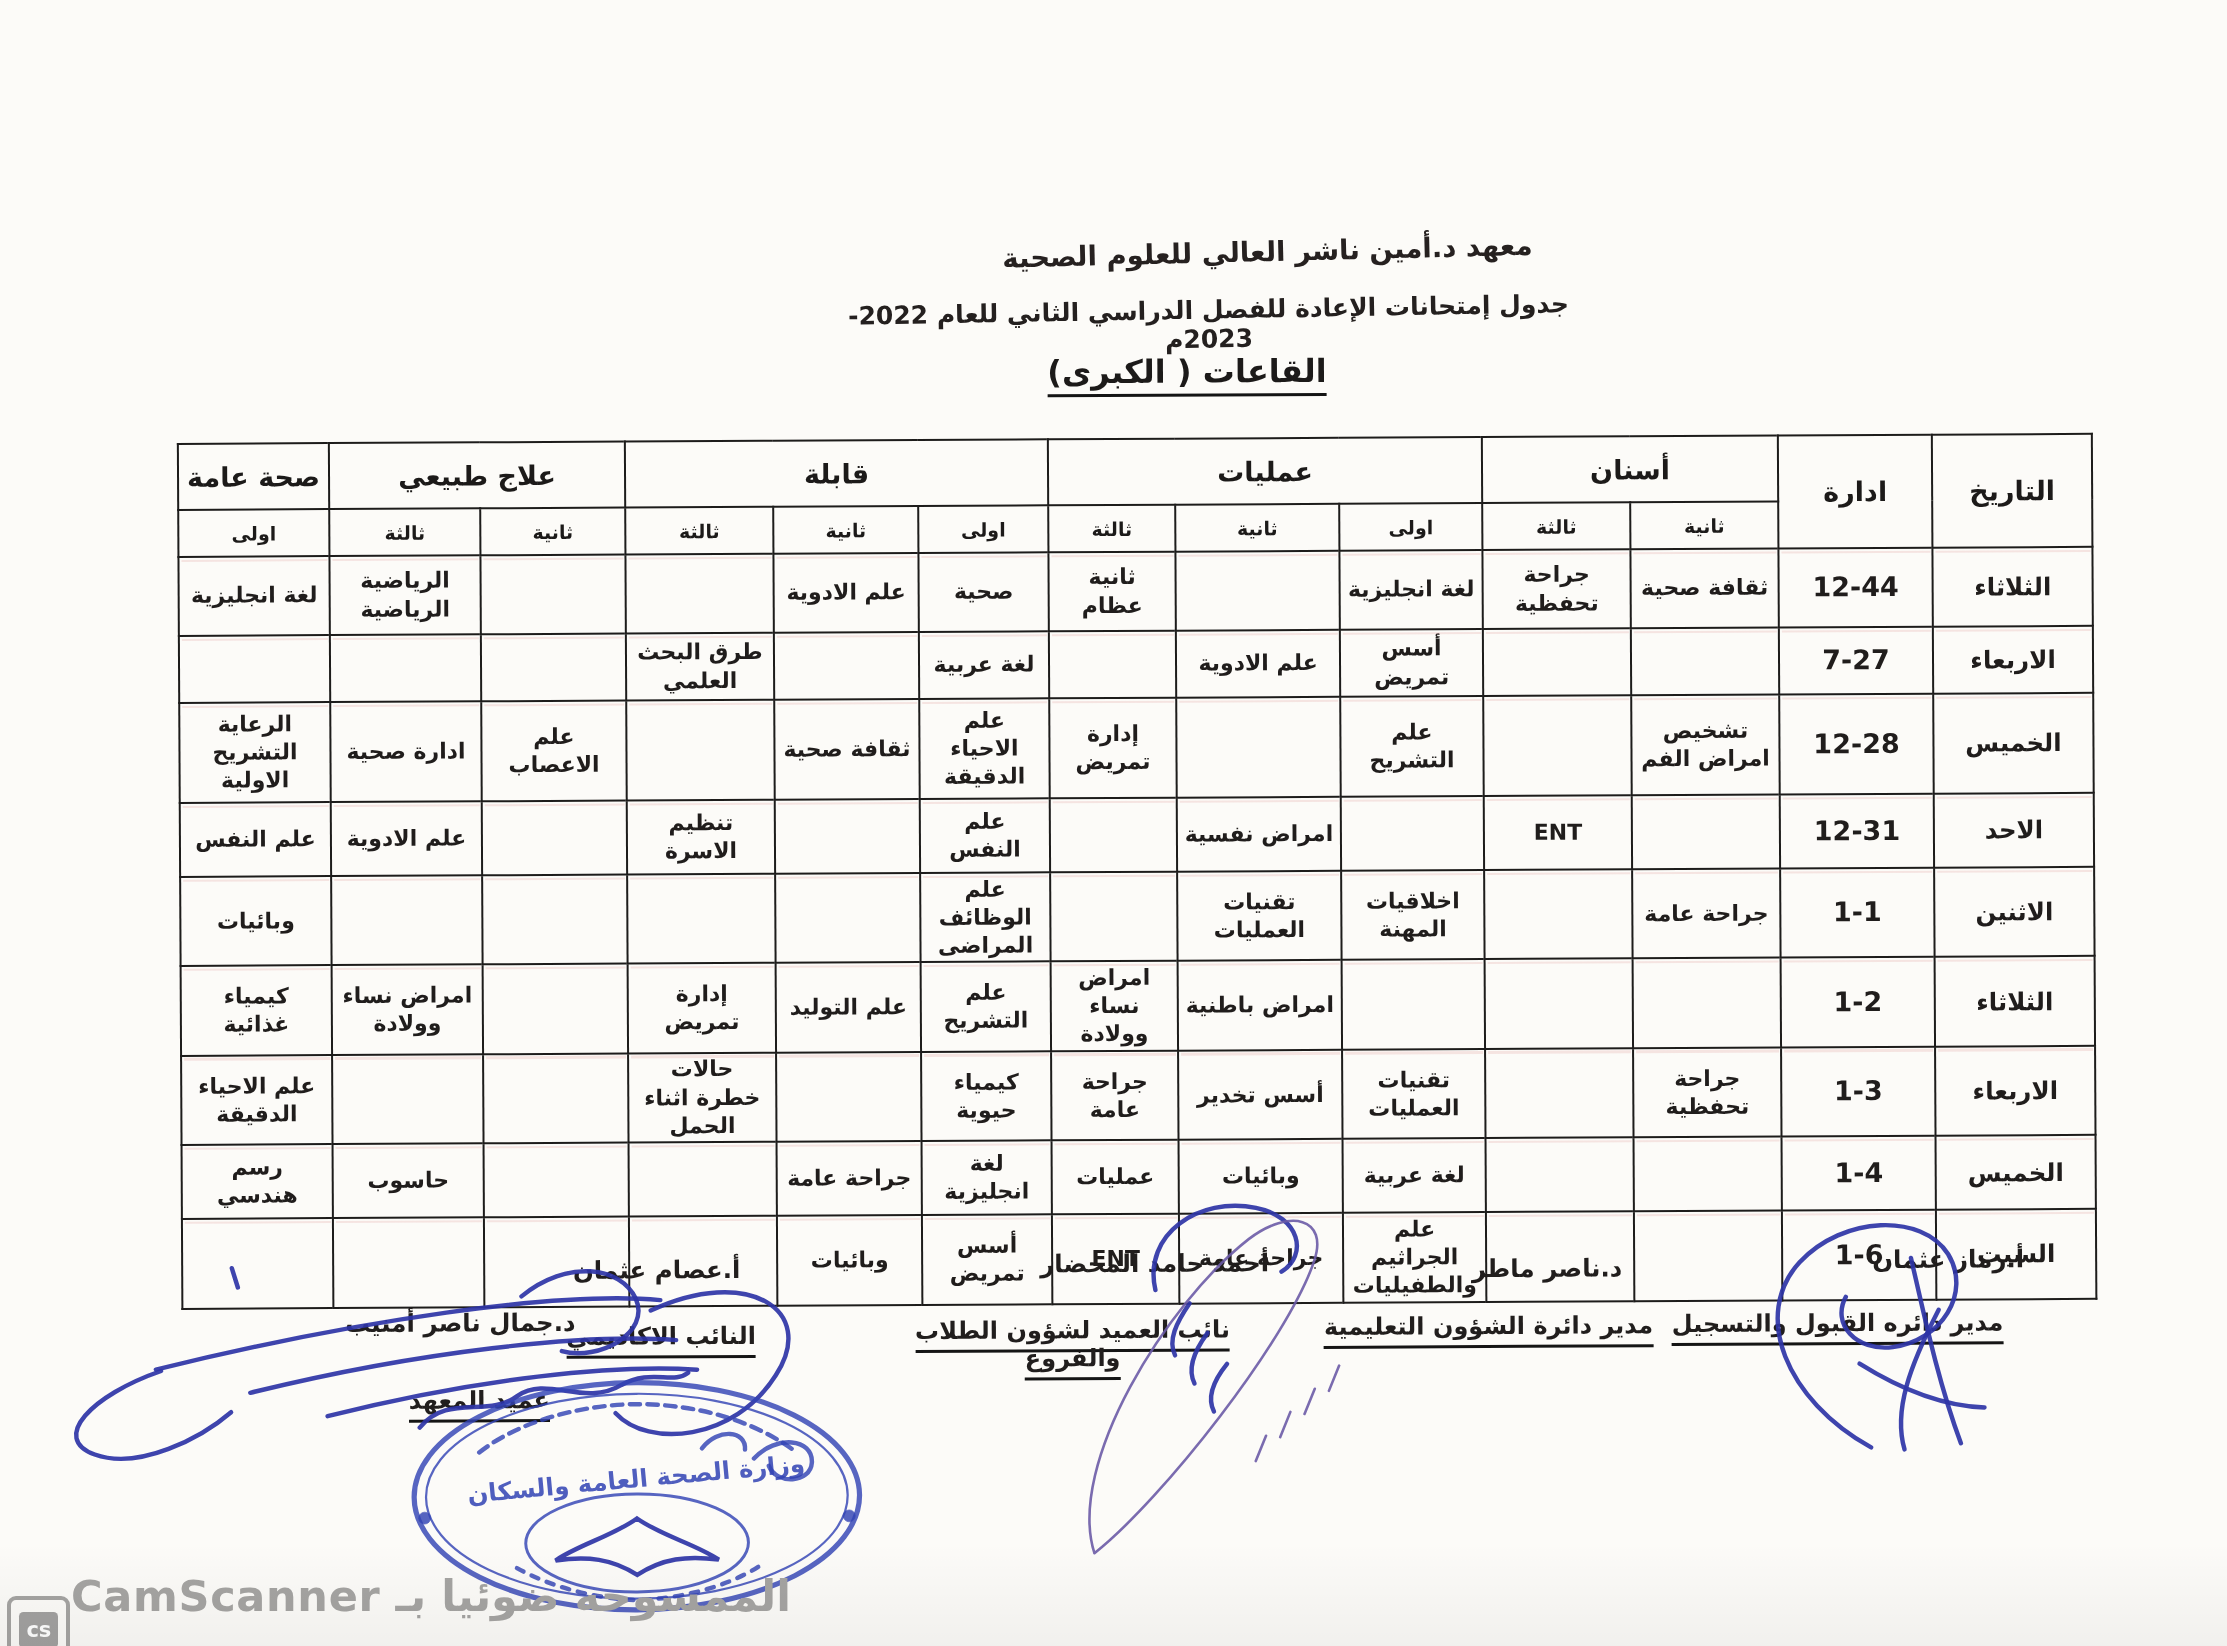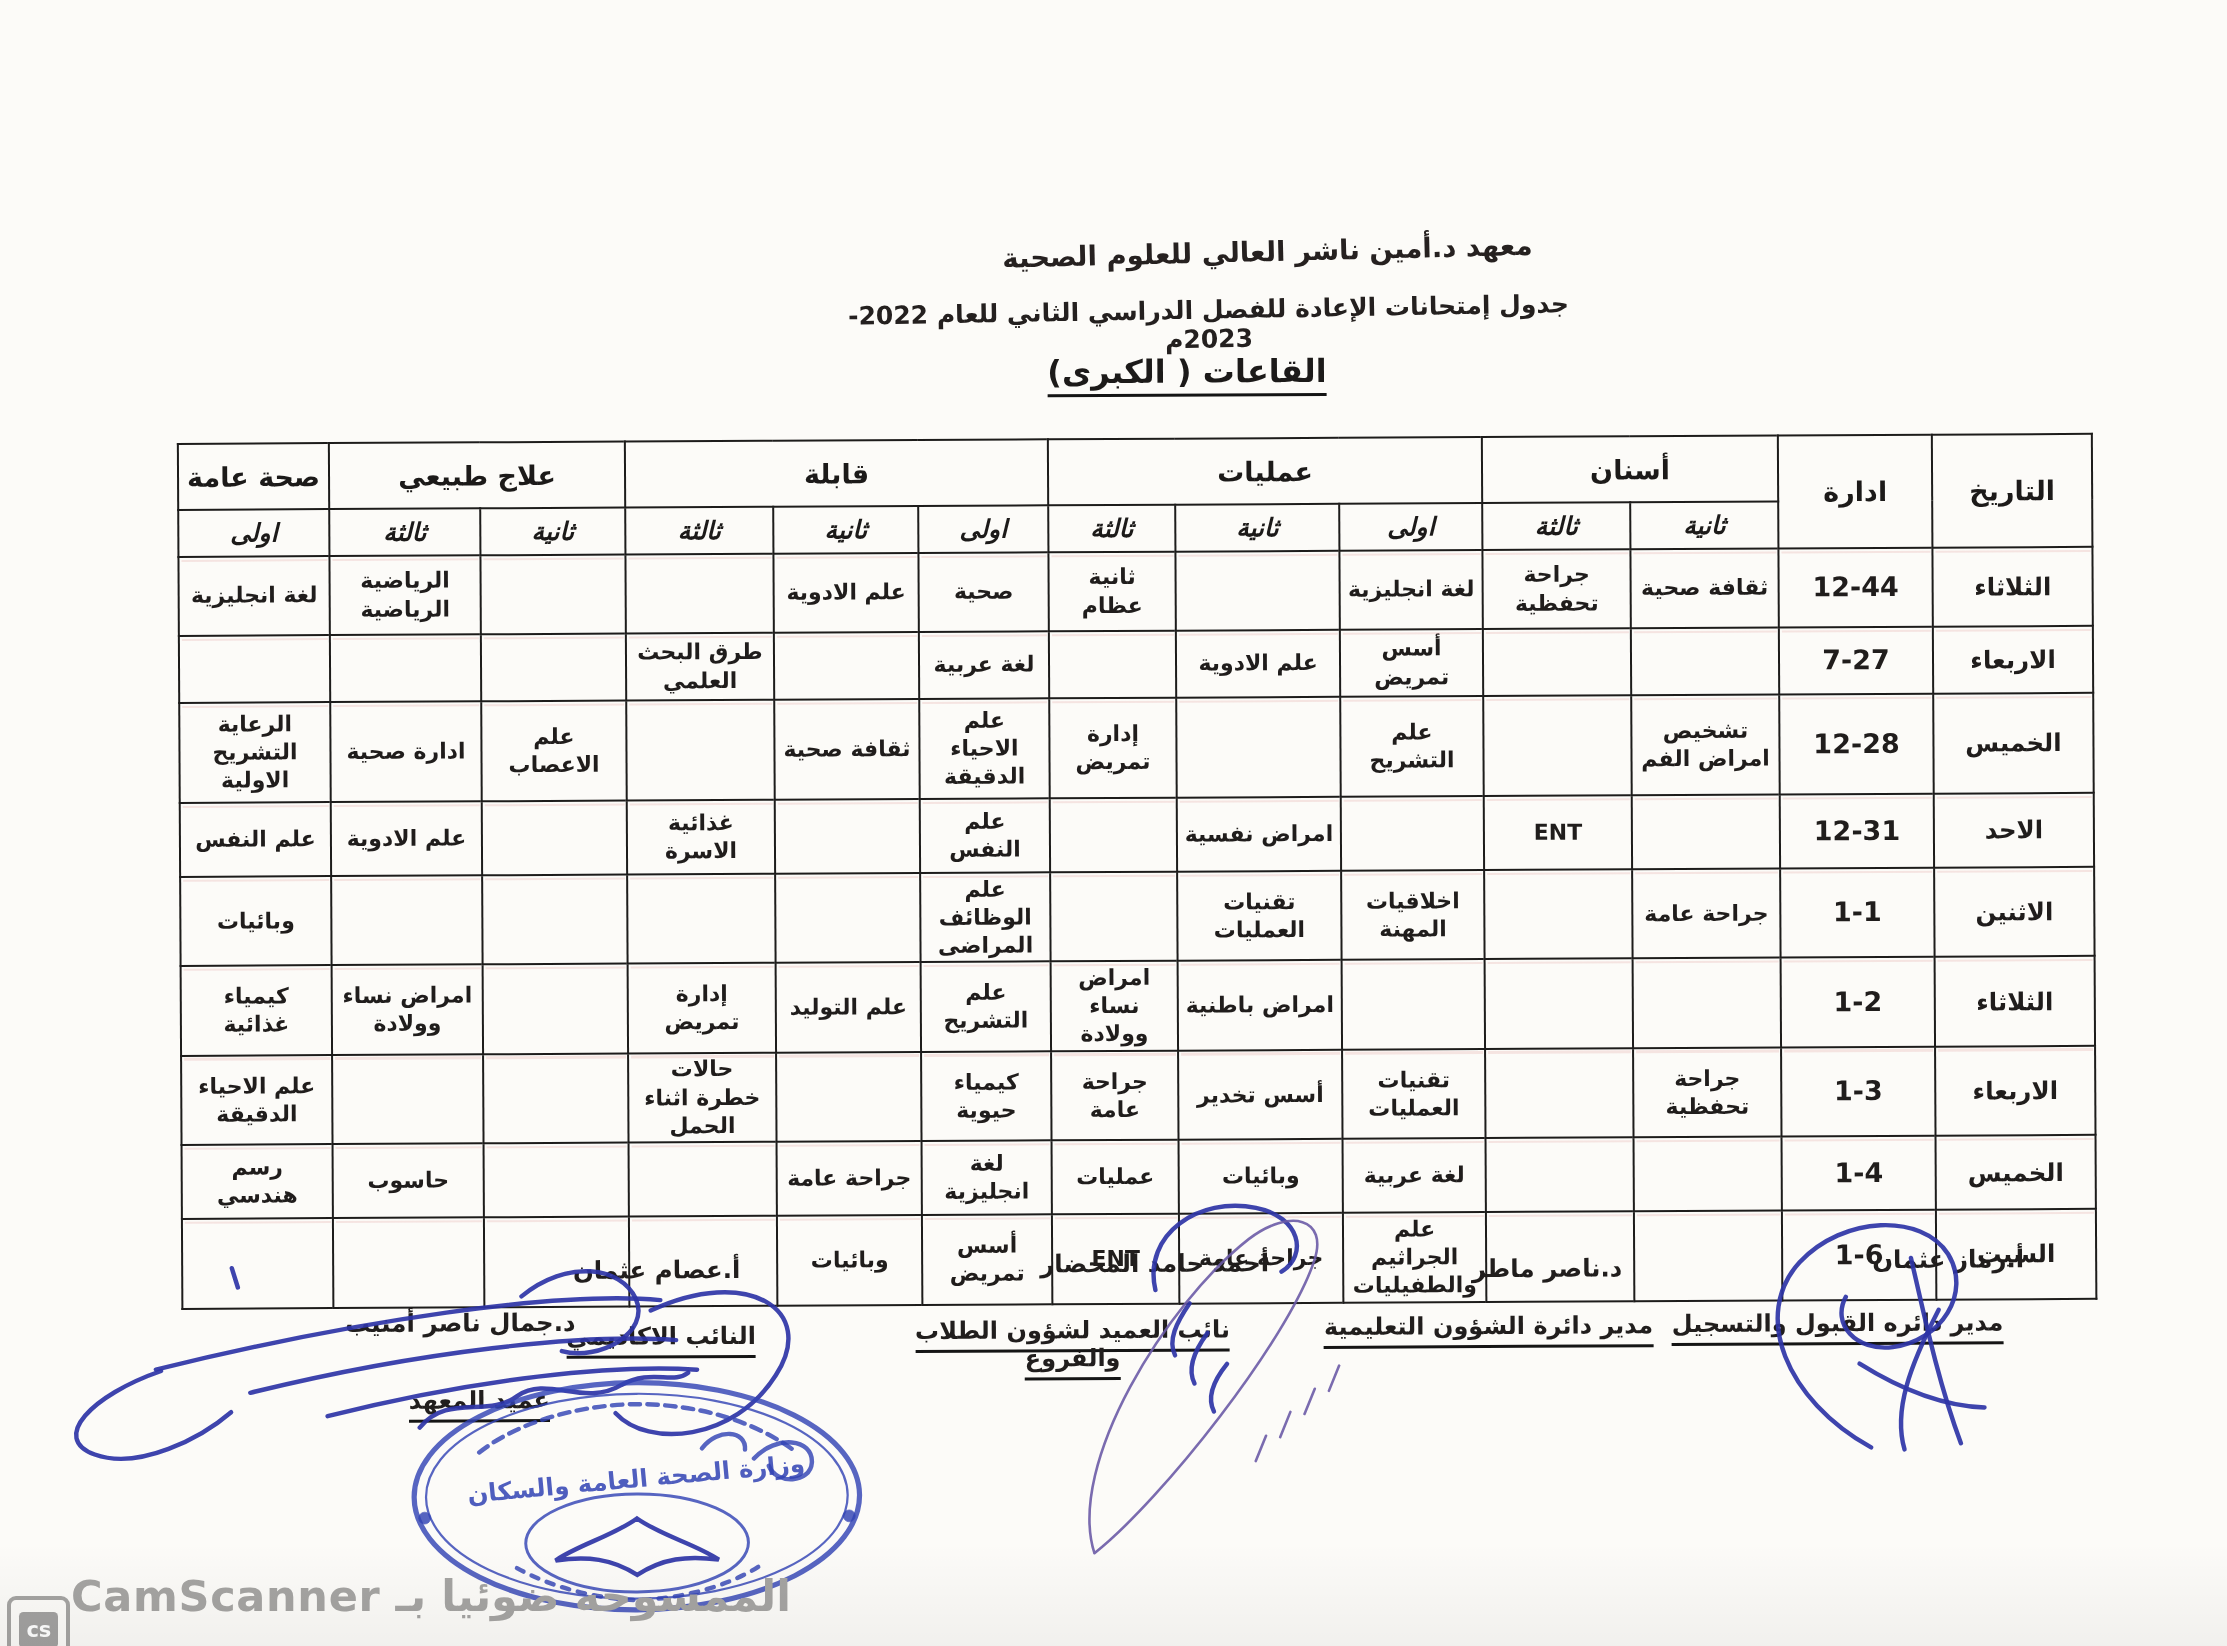--- a/index.html
+++ b/index.html
@@ -15,21 +15,21 @@
         font-size:25px;font-weight:700;transform:rotate(-0.7deg);color:#24201f;}
   .doc-heading{position:absolute;top:353px;left:1025px;width:327px;text-align:center;
         font-size:32px;font-weight:800;}
   .doc-heading span{border-bottom:3.7px solid #141414;padding-bottom:3px;}
 
   table.exam-table{position:absolute;left:178px;top:438px;border-collapse:collapse;
         table-layout:fixed;width:1912px;}
   .exam-table th,.exam-table td{border:2.2px solid #1d1c1b;text-align:center;vertical-align:middle;
         padding:1.5px 6px;position:relative;overflow:hidden;}
   .exam-table thead th{font-size:27px;font-weight:700;}
-  .exam-table thead tr.sub-row th{font-size:25px;height:42px;font-style:italic;}
+  .exam-table thead tr.sub-row th{font-size:19px;height:42px;}
   .exam-table thead tr.group-row th{height:61px;}
   .exam-table tbody td{font-size:22px;font-weight:700;line-height:1.28;color:#201d1c;}
   .exam-table tbody td.day-cell{font-size:24.5px;}
   .exam-table tbody td.date-cell{font-size:27px;font-family:"DejaVu Sans",sans-serif;}
   
   .exam-table tbody td::before{content:"";position:absolute;left:1.5px;right:1.5px;top:1.5px;height:2.2px;
         background:rgba(225,145,145,0.22);}
 
   .sig{position:absolute;text-align:center;font-weight:700;color:#211e1d;}
   .sig-name{font-size:24.5px;}
@@ -151,21 +151,21 @@
           <tr style="height: 74px;">
             <td class="day-cell">الاحد</td>
             <td class="date-cell">12-31</td>
             <td class="subject-cell"></td>
             <td class="subject-cell">ENT</td>
             <td class="subject-cell"></td>
             <td class="subject-cell">امراض نفسية</td>
             <td class="subject-cell"></td>
             <td class="subject-cell">علم النفس</td>
             <td class="subject-cell"></td>
-            <td class="subject-cell">غذائية الاسرة</td>
+            <td class="subject-cell">تنظيم الاسرة</td>
             <td class="subject-cell"></td>
             <td class="subject-cell">علم الادوية</td>
             <td class="subject-cell">علم النفس</td>
           </tr>
           <tr style="height: 82px;">
             <td class="day-cell">الاثنين</td>
             <td class="date-cell">1-1</td>
             <td class="subject-cell">جراحة عامة</td>
             <td class="subject-cell"></td>
             <td class="subject-cell">اخلاقيات المهنة</td>

